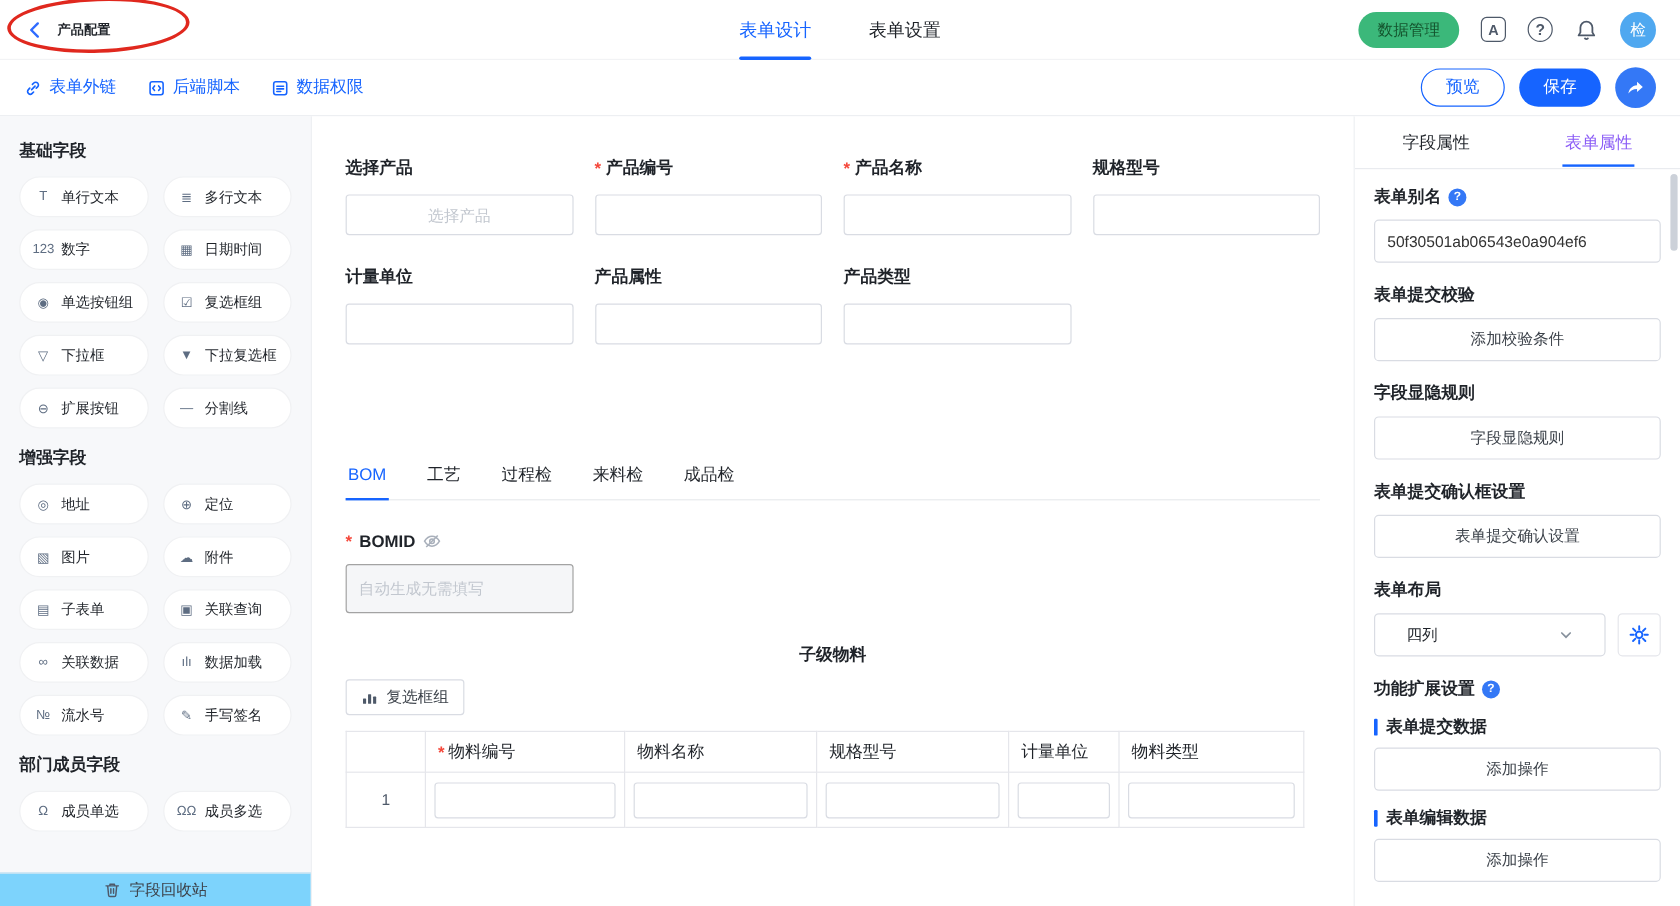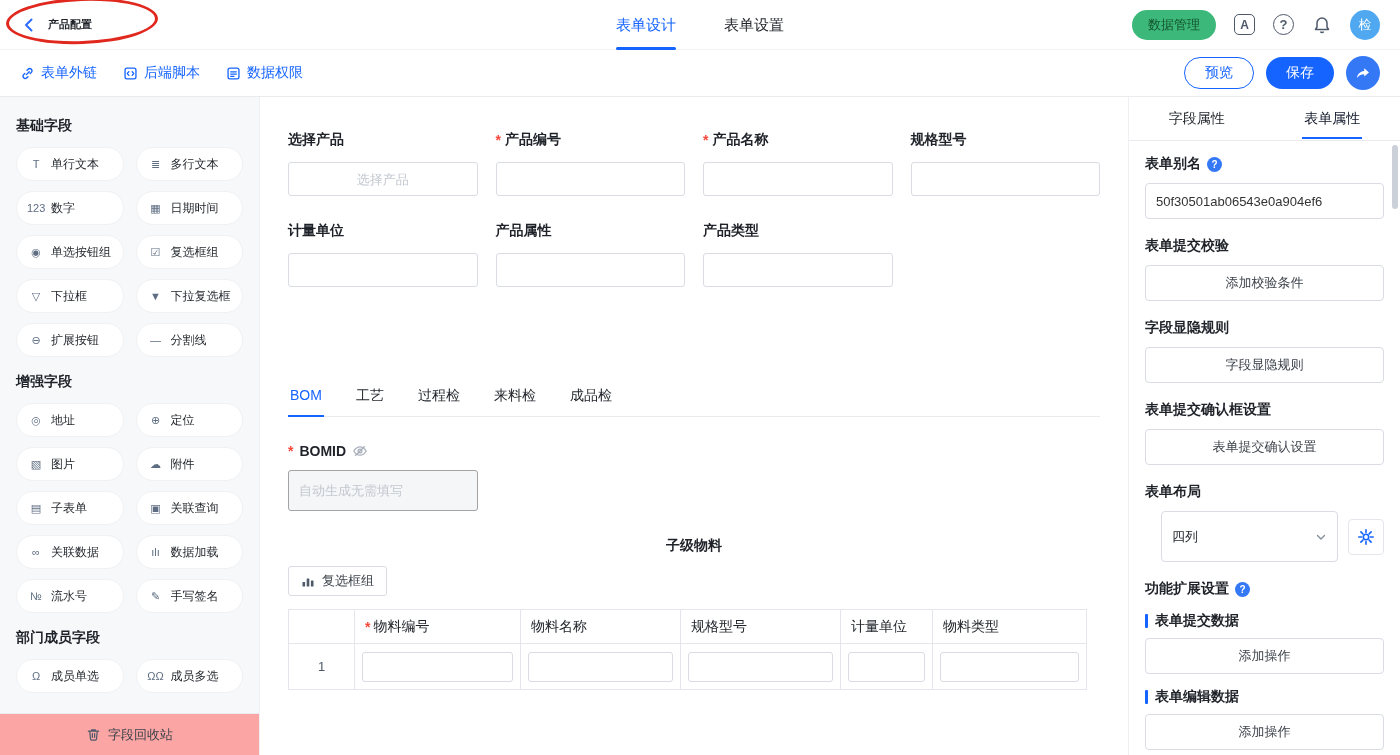--- a/index.html
+++ b/index.html
@@ -39,21 +39,21 @@
   
   .main { display:flex; height:658px; }
 
   
   .sidebar { position:relative; width:260px; background:#f7f8fa; border-right:1px solid #eef0f3; padding:14px 16px 50px; overflow:hidden; }
   .s-title { font-weight:700; font-size:14px; margin:6px 0 12px; }
   .s-grid { display:grid; grid-template-columns:1fr 1fr; gap:10px 12px; margin-bottom:16px; }
   .s-item { height:34px; background:#fff; border:1px solid #f0f1f3; border-radius:17px; display:flex; align-items:center; gap:6px; padding:0 10px; font-size:12px; cursor:pointer; }
   .s-ico { width:18px; min-width:18px; text-align:center; color:#5e6d82; font-size:11px; }
   .s-label { white-space:nowrap; overflow:hidden; }
-  .recycle { position:absolute; left:0; right:0; bottom:0; height:42px; border-top:1px solid #e9ebef; display:flex; align-items:center; justify-content:center; gap:7px; font-size:13px; color:#3d434b; cursor:pointer; background:#fca5a5; }
+  .recycle { position:absolute; left:0; right:0; bottom:0; height:28px; border-top:1px solid #e9ebef; display:flex; align-items:center; justify-content:center; gap:7px; font-size:13px; color:#3d434b; cursor:pointer; background:#7dd3fc; }
 
   
   .canvas { flex:1; background:#fff; padding:34px 28px 0; overflow:hidden; }
   .form-grid { display:grid; grid-template-columns:repeat(4,1fr); column-gap:18px; row-gap:26px; }
   .f-label { font-weight:600; font-size:14px; margin-bottom:13px; display:flex; align-items:center; gap:4px; }
   .req { color:#f5483b; font-weight:700; }
   .f-input, .cell-input { width:100%; height:34px; border:1px solid #d9dce3; border-radius:3px; padding:0 10px; font-size:13px; color:#1f2329; background:#fff; font-family:inherit; outline:none; }
   .f-input::placeholder, .cell-input::placeholder, .bom-input::placeholder { color:#c2c7cf; }
   .ph-center { text-align:center; }
   .c-tabs { margin-top:100px; display:flex; border-bottom:1px solid #e8eaed; }
@@ -70,30 +70,30 @@
   .sub-table th .th-wrap { display:flex; align-items:center; gap:3px; }
   .sub-table td { height:46px; padding:7px; }
   .idx-cell { text-align:center; color:#4e5969; font-size:13px; }
   .cell-input { height:30px; }
 
   
   .rpanel { position:relative; width:272px; background:#fff; border-left:1px solid #eef0f3; overflow:hidden; }
   .rp-tabs { display:flex; height:44px; border-bottom:1px solid #e9ebef; }
   .rp-tab { flex:1; display:flex; align-items:center; justify-content:center; cursor:pointer; font-size:14px; color:#1f2329; }
   .rp-tab span { padding:11px 2px 9px; border-bottom:2px solid transparent; }
-  .rp-tab.active { color:#0f172a; }
+  .rp-tab.active { color:#8b5cf6; }
   .rp-tab.active span { border-bottom-color:#1664ff; }
   .rp-body { padding:0 16px; }
   .rp-heading { margin:18px 0 10px; font-weight:600; font-size:14px; display:flex; align-items:center; gap:6px; }
   .rp-heading.first { margin-top:14px; }
   .q-badge { width:15px; height:15px; border-radius:50%; background:#3478f6; color:#fff; font-size:10px; display:flex; align-items:center; justify-content:center; cursor:pointer; }
   .rp-input { width:100%; height:36px; border:1px solid #d9dce3; border-radius:4px; padding:0 10px; font-size:13px; color:#333; font-family:inherit; outline:none; }
   .rp-btn { width:100%; height:36px; background:#fff; border:1px solid #d9dce3; border-radius:4px; font-size:13px; color:#3d434b; cursor:pointer; font-family:inherit; }
   .layout-row { display:flex; align-items:center; gap:10px; }
-  .rp-select { flex:1; height:51px; border:1px solid #d9dce3; border-radius:4px; padding:0 10px; display:flex; align-items:center; justify-content:space-between; font-size:13px; color:#1f2329; cursor:pointer;margin-left:16px; }
+  .rp-select { flex:1; height:36px; border:1px solid #d9dce3; border-radius:4px; padding:0 26px; display:flex; align-items:center; justify-content:space-between; font-size:13px; color:#1f2329; cursor:pointer; }
   .gear-btn { width:36px; height:36px; border:1px solid #e5e6eb; border-radius:4px; background:#fff; display:flex; align-items:center; justify-content:center; cursor:pointer; }
   .rp-group-title { margin:14px 0 8px; display:flex; align-items:center; gap:7px; font-weight:600; font-size:14px; }
   .rp-group-title .bar { width:3px; height:14px; background:#1664ff; border-radius:1px; }
   .rp-scrollbar { position:absolute; top:48px; right:2px; width:6px; height:64px; background:#ccd1d9; border-radius:3px; cursor:pointer; }
 </style>
 </head>
 <body>
 
 <header class="topbar">
   <div class="topbar-left">

